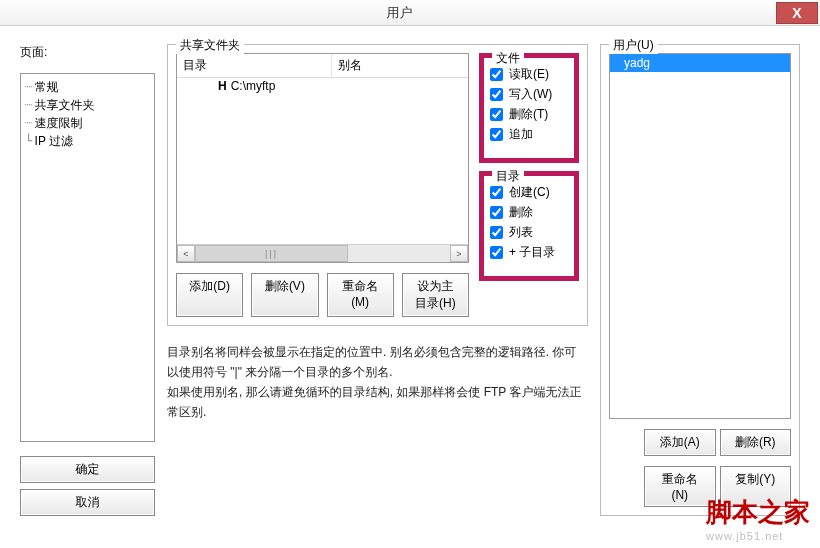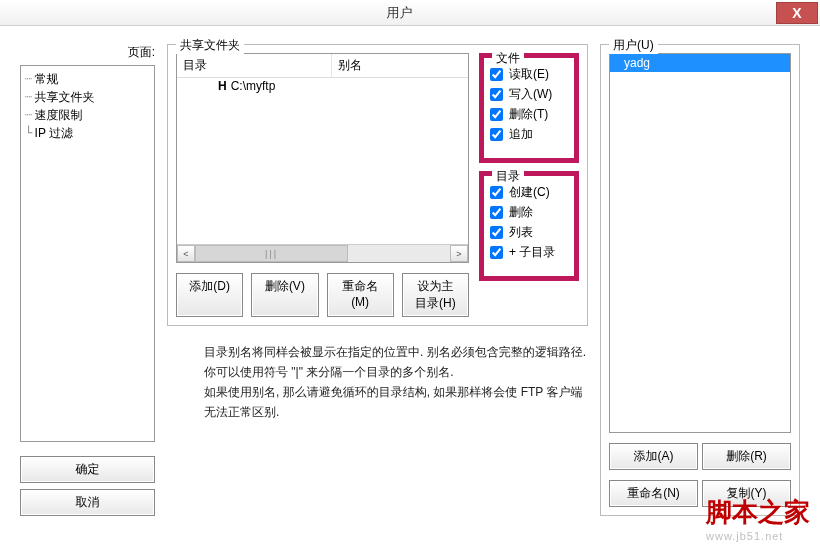--- a/index.html
+++ b/index.html
@@ -2,21 +2,21 @@
 <html><head>
 <meta charset="utf-8">
 <style>
 * { box-sizing: border-box; font-family: "Microsoft YaHei", "SimSun", Arial, sans-serif; font-size: 12px; }
 body { margin: 0; padding: 0; background: #fff; width: 820px; height: 548px; position: relative; }
 .titlebar { height: 26px; background: linear-gradient(#fff, #f0f0f0); border-bottom: 1px solid #d0d0d0; display: flex; align-items: center; position: relative; }
 .titlebar-title { flex: 1; text-align: center; font-size: 13px; color: #333; margin-left: 23px; }
 .close-btn { width: 42px; height: 22px; background: #c75050; color: #fff; display: flex; align-items: center; justify-content: center; font-size: 14px; font-family: Arial; font-weight: bold; margin-right: 2px; border: 1px solid #a04040; }
 .content { padding: 18px 20px 10px 20px; display: flex; gap: 12px; height: 500px; position: relative; }
 .col-left { width: 135px; display: flex; flex-direction: column; }
-.page-label { margin-bottom: 4px; text-align: right; }
+.page-label { margin-bottom: 12px; }
 .tree-box { border: 1px solid #999; background: #fff; flex: 1; padding: 4px 2px; overflow: hidden; }
 .tree-item { padding: 1px 2px; white-space: nowrap; line-height: 16px; }
 .tree-item.sel { background: #fff; }
 .tree-prefix { color: #888; font-family: monospace; letter-spacing: -1px; }
 .bottom-buttons { display: flex; flex-direction: column; gap: 6px; margin-top: 14px; }
 .btn { border: 1px solid #888; background: linear-gradient(#fff,#e8e8e8); padding: 4px 12px; text-align: center; cursor: default; box-shadow: inset 0 0 0 1px #fff; }
 .col-mid { flex: 1; display: flex; flex-direction: column; }
 .fieldset { border: 1px solid #bbb; padding: 8px; position: relative; }
 .legend { position: absolute; top: -8px; left: 8px; background: #fff; padding: 0 4px; }
 .shared-row { display: flex; gap: 10px; }
@@ -33,27 +33,27 @@
 .hscroll { height: 18px; border-top: 1px solid #ccc; background: #f0f0f0; display: flex; align-items: stretch; }
 .hscroll-arrow { width: 18px; border: 1px solid #bbb; background: linear-gradient(#fff,#e4e4e4); display:flex; align-items:center; justify-content:center; font-size:9px; color:#555; }
 .hscroll-track { flex: 1; background: #eaeaea; position: relative; }
 .hscroll-thumb { position: absolute; left: 0; width: 60%; height: 100%; background: #d6d6d6; border: 1px solid #bbb; display:flex; align-items:center; justify-content:center; color:#888; font-size:9px; letter-spacing:2px; }
 .dir-buttons { display: flex; gap: 8px; margin-top: 10px; }
 .dir-buttons .btn { flex: 1; }
 .perm-col { width: 100px; display: flex; flex-direction: column; gap: 8px; }
 .perm-fieldset { border: 5px solid #be185d; padding: 6px 6px 14px 6px; position: relative; }
 .perm-item { display: flex; align-items: center; gap: 4px; padding: 1px 0; line-height: 18px; }
 .perm-item input { margin: 0 2px 0 0; }
-.hint { margin-top: 16px; line-height: 20px; color: #222; margin-left: 37px; }
+.hint { margin-top: 16px; line-height: 20px; color: #222; }
 .col-right { width: 200px; display: flex; flex-direction: column; }
 .user-fieldset { border: 1px solid #bbb; padding: 8px; position: relative; flex: 1; display: flex; flex-direction: column; }
 .user-list { border: 1px solid #999; background: #fff; flex: 1; overflow: hidden; }
 .user-item { padding: 2px 14px; }
 .user-item.sel { background: #1e90ff; color: #fff; }
-.user-btn-row { display: flex; gap: 4px; margin-top: 10px; }
+.user-btn-row { display: flex; gap: 4px; margin-top: 10px; margin-left: 35px; }
 .user-btn-row .btn { flex: 1; }
 .watermark { position: absolute; right: 10px; bottom: 6px; text-align: left; }
 .wm1 { font-family: "KaiTi","STKaiti",serif; font-size: 26px; color: #c00000; font-weight: bold; }
 .wm2 { font-family: Arial; font-size: 11px; color: #c0c0c0; letter-spacing: 1px; }
 </style>
 </head>
 <body>
 
 <div class="titlebar">
   <div class="titlebar-title">用户</div>

